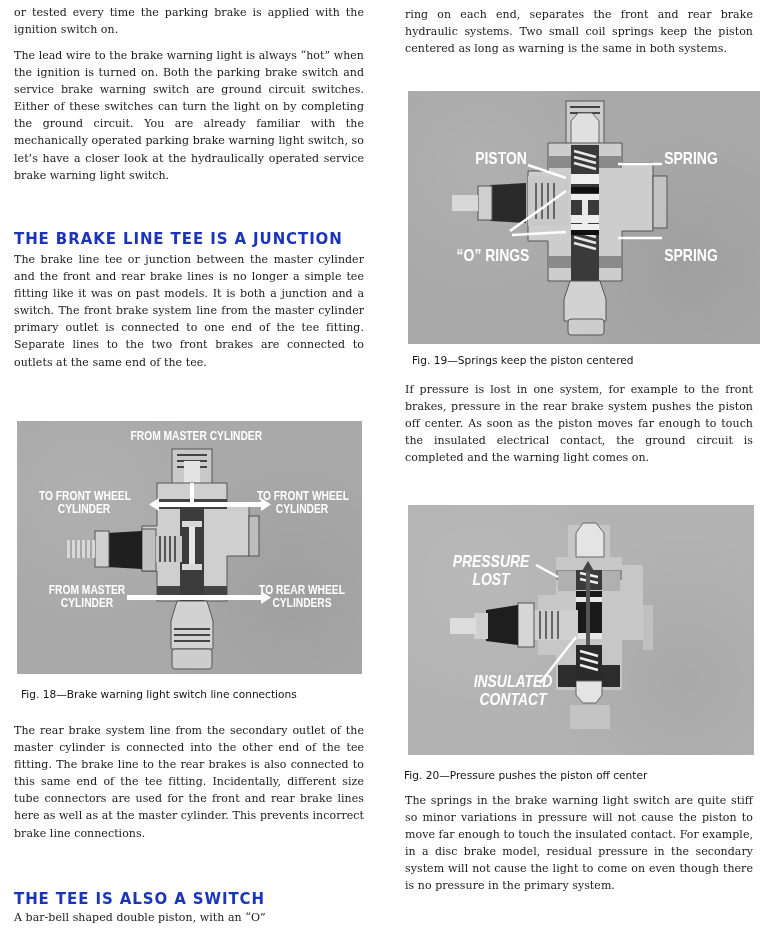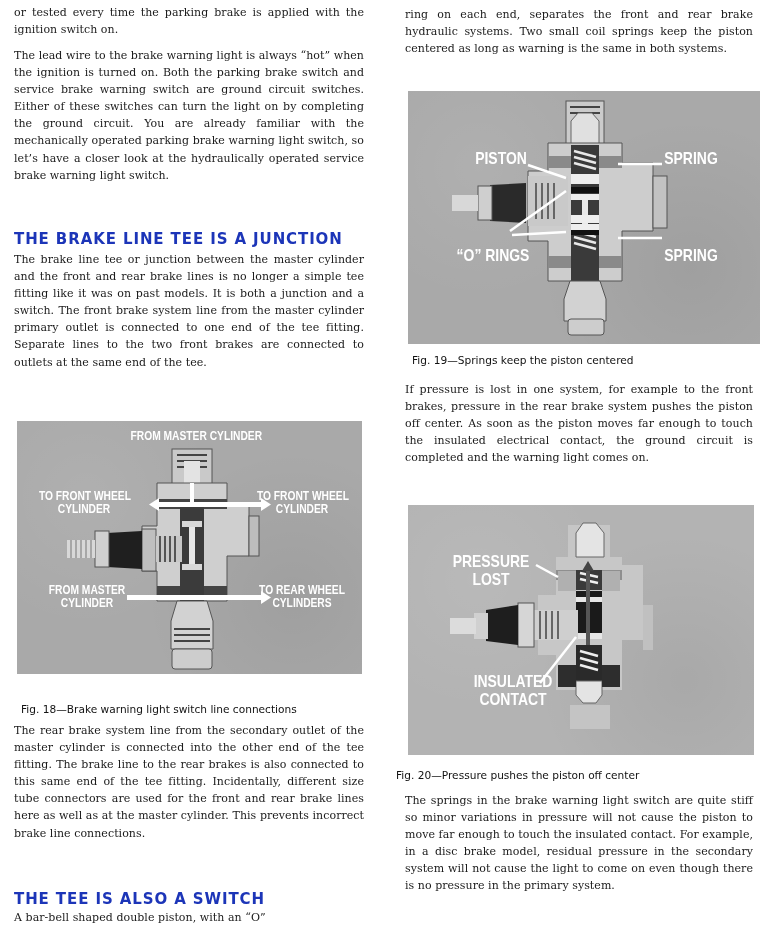--- a/index.html
+++ b/index.html
@@ -112,21 +112,21 @@
   </div>
   <div class="lbl" style="left:20px;top:163px;width:100px;font-size:12.5px;">
     <div>FROM MASTER</div>
     <div>CYLINDER</div>
   </div>
   <div class="lbl" style="left:230px;top:163px;width:110px;font-size:12.5px;">
     <div>TO REAR WHEEL</div>
     <div>CYLINDERS</div>
   </div>
 </div>
-<p class="caption abs" style="left:17px;top:699px;width:345px;">Fig. 18—Brake warning light switch line connections</p>
+<p class="caption abs" style="left:17px;top:684px;width:345px;">Fig. 18—Brake warning light switch line connections</p>
 
 <div class="col col-left">
   <p class="para abs" style="top:722px;left:0;width:350px;">The rear brake system line from the secondary outlet of the master cylinder is connected into the other end of the tee fitting. The brake line to the rear brakes is also connected to this same end of the tee fitting. Incidentally, different size tube connectors are used for the front and rear brake lines here as well as at the master cylinder. This prevents incorrect brake line connections.</p>
   <h3 class="head abs" style="top:892px;left:0;">THE TEE IS ALSO A SWITCH</h3>
   <p class="para abs" style="top:909px;left:0;width:350px;text-align:left;">A bar-bell shaped double piston, with an “O”</p>
 </div>
 
 <div class="col col-right">
   <p class="para abs" style="top:6px;left:0;width:348px;">ring on each end, separates the front and rear brake hydraulic systems. Two small coil springs keep the piston centered as long as warning is the same in both systems.</p>
 </div>
@@ -182,21 +182,21 @@
   <div class="lbl" style="left:238px;top:59px;width:90px;font-size:17px;">SPRING</div>
   <div class="lbl" style="left:30px;top:156px;width:110px;font-size:17px;">“O” RINGS</div>
   <div class="lbl" style="left:238px;top:156px;width:90px;font-size:17px;">SPRING</div>
 </div>
 <p class="caption abs" style="left:408px;top:350px;width:345px;">Fig. 19—Springs keep the piston centered</p>
 
 <div class="col col-right">
   <p class="para abs" style="top:381px;left:0;width:348px;">If pressure is lost in one system, for example to the front brakes, pressure in the rear brake system pushes the piston off center. As soon as the piston moves far enough to touch the insulated electrical contact, the ground circuit is completed and the warning light comes on.</p>
 </div>
 
-<div class="fig" style="left:408px;top:505px;width:346px;height:250px;background-color:#b3b3b3;">
+<div class="fig" style="left:408px;top:505px;width:346px;height:250px;background-color:#b3b3b3;font-style:italic;">
   <svg width="346" height="250" viewBox="0 0 346 250">
     <rect x="160" y="20" width="42" height="40" fill="#c6c6c6"></rect>
     <path d="M148 52 H214 V60 H235 V135 H214 V185 H148 V150 H130 V90 H148 Z" fill="#c7c7c7"></path>
     <rect x="148" y="65" width="66" height="10" fill="#8f8f8f"></rect>
     <rect x="168" y="65" width="26" height="20" fill="#3a3a3a"></rect>
     <path d="M168 28 L175 18 H188 L196 28 V52 H168 Z" fill="#e4e4e4" stroke="#666"></path>
     <rect x="168" y="86" width="26" height="42" fill="#1a1a1a"></rect>
     <rect x="168" y="92" width="26" height="5" fill="#e6e6e6"></rect>
     <rect x="168" y="128" width="26" height="6" fill="#e6e6e6"></rect>
     <rect x="168" y="140" width="26" height="36" fill="#2a2a2a"></rect>
@@ -232,17 +232,17 @@
   </svg>
   <div class="lbl" style="left:18px;top:48px;width:130px;font-size:17px;">
     <div>PRESSURE</div>
     <div>LOST</div>
   </div>
   <div class="lbl" style="left:40px;top:168px;width:130px;font-size:17px;">
     <div>INSULATED</div>
     <div>CONTACT</div>
   </div>
 </div>
-<p class="caption abs" style="left:392px;top:765px;width:346px;">Fig. 20—Pressure pushes the piston off center</p>
+<p class="caption abs" style="left:400px;top:765px;width:346px;">Fig. 20—Pressure pushes the piston off center</p>
 
 <div class="col col-right">
   <p class="para abs" style="top:792px;left:0;width:348px;">The springs in the brake warning light switch are quite stiff so minor variations in pressure will not cause the piston to move far enough to touch the insulated contact. For example, in a disc brake model, residual pressure in the secondary system will not cause the light to come on even though there is no pressure in the primary system.</p>
 </div>
 
 </body></html>

